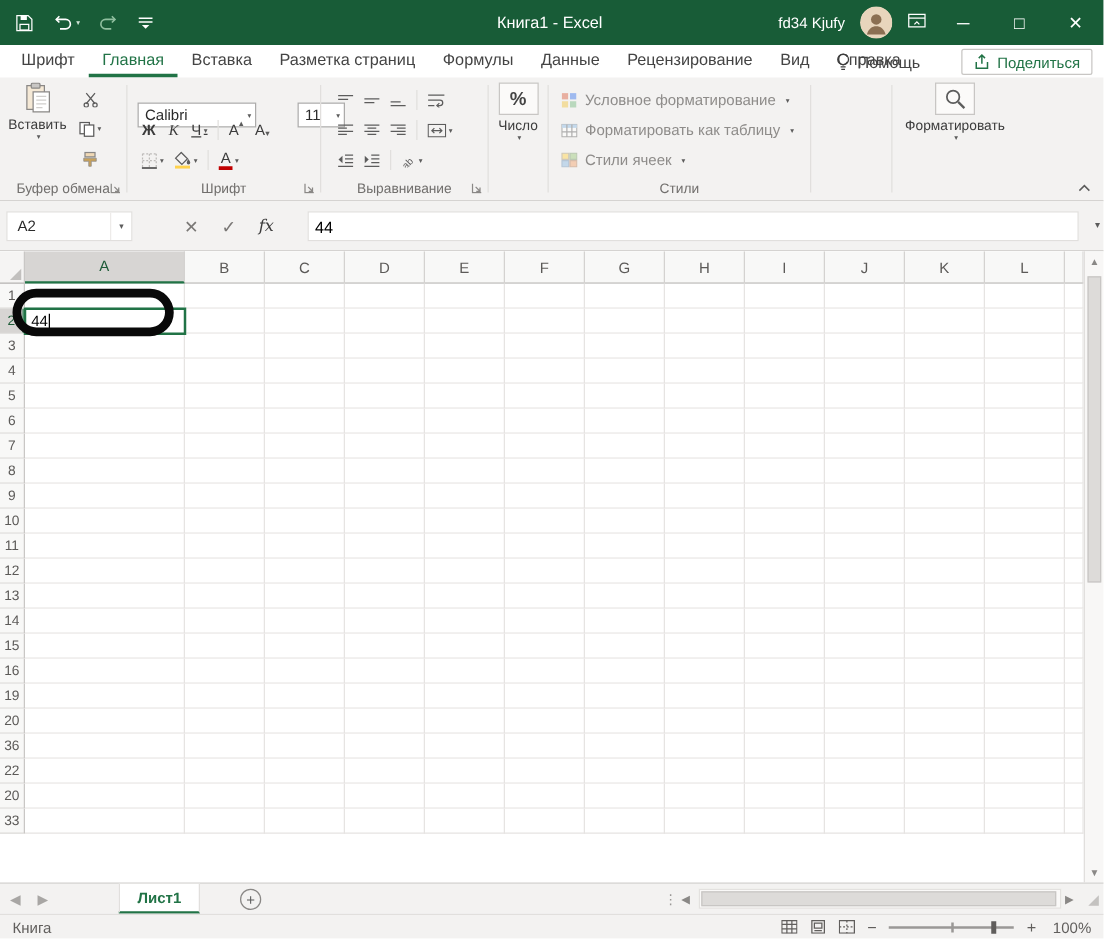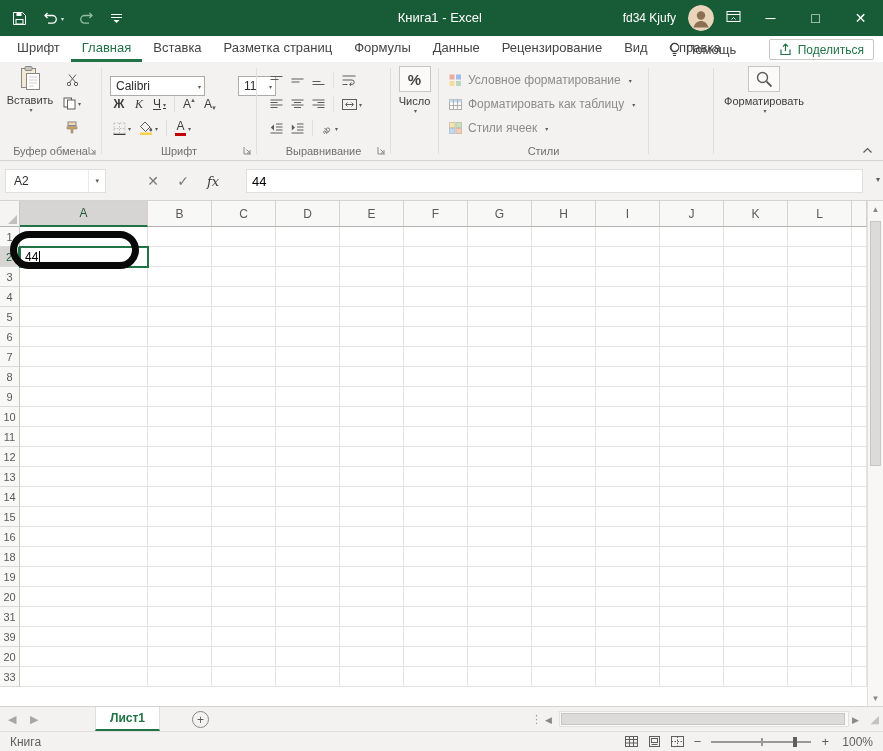--- a/index.html
+++ b/index.html
@@ -226,21 +226,21 @@
       </div>
       <span class="glabel">Буфер обмена</span>
       <span class="launcher"><svg width="9" height="9" viewBox="0 0 9 9">
             <path d="M1 1v7h7" fill="none" stroke="#8A8886"></path>
             <path d="M3.5 3.5 7 7M7 4v3H4" fill="none" stroke="#8A8886"></path>
           </svg></span>
     </div>
     <div class="gsep" style="left:101px;"></div>
 
     <div class="rgroup" style="left:102px;width:154px;">
-      <div class="rrow" style="top:14px;left:8px;gap:33px;">
+      <div class="rrow" style="top:20px;left:8px;gap:33px;">
         <div class="combo" style="width:95px;">
             <span class="cval">Calibri</span>
             <span class="car">▾</span>
           </div>
         <div class="combo" style="width:38px;">
             <span class="cval">11</span>
             <span class="car">▾</span>
           </div>
       </div>
       <div class="rrow" style="top:32px;left:8px;">
@@ -725,36 +725,20 @@
           <div class="cell" style="width: 64px;"></div>
           <div class="cell" style="width: 64px;"></div>
           <div class="cell" style="width: 64px;"></div>
           <div class="cell" style="width: 64px;"></div>
           <div class="cell" style="width: 64px;"></div>
           <div class="cell" style="width: 64px;"></div>
           <div class="cell" style="width: 64px;"></div>
           <div class="cell" style="width: 15px;"></div>
         </div>
         <div class="grow">
-          <div class="rowh">18</div>
-          <div class="cell" style="width: 128px;"></div>
-          <div class="cell" style="width: 64px;"></div>
-          <div class="cell" style="width: 64px;"></div>
-          <div class="cell" style="width: 64px;"></div>
-          <div class="cell" style="width: 64px;"></div>
-          <div class="cell" style="width: 64px;"></div>
-          <div class="cell" style="width: 64px;"></div>
-          <div class="cell" style="width: 64px;"></div>
-          <div class="cell" style="width: 64px;"></div>
-          <div class="cell" style="width: 64px;"></div>
-          <div class="cell" style="width: 64px;"></div>
-          <div class="cell" style="width: 64px;"></div>
-          <div class="cell" style="width: 15px;"></div>
-        </div>
-        <div class="grow">
           <div class="rowh">19</div>
           <div class="cell" style="width: 128px;"></div>
           <div class="cell" style="width: 64px;"></div>
           <div class="cell" style="width: 64px;"></div>
           <div class="cell" style="width: 64px;"></div>
           <div class="cell" style="width: 64px;"></div>
           <div class="cell" style="width: 64px;"></div>
           <div class="cell" style="width: 64px;"></div>
           <div class="cell" style="width: 64px;"></div>
           <div class="cell" style="width: 64px;"></div>
@@ -773,37 +757,37 @@
           <div class="cell" style="width: 64px;"></div>
           <div class="cell" style="width: 64px;"></div>
           <div class="cell" style="width: 64px;"></div>
           <div class="cell" style="width: 64px;"></div>
           <div class="cell" style="width: 64px;"></div>
           <div class="cell" style="width: 64px;"></div>
           <div class="cell" style="width: 64px;"></div>
           <div class="cell" style="width: 15px;"></div>
         </div>
         <div class="grow">
-          <div class="rowh">31</div>
-          <div class="cell" style="width: 128px;"></div>
-          <div class="cell" style="width: 64px;"></div>
-          <div class="cell" style="width: 64px;"></div>
-          <div class="cell" style="width: 64px;"></div>
-          <div class="cell" style="width: 64px;"></div>
-          <div class="cell" style="width: 64px;"></div>
-          <div class="cell" style="width: 64px;"></div>
-          <div class="cell" style="width: 64px;"></div>
-          <div class="cell" style="width: 64px;"></div>
-          <div class="cell" style="width: 64px;"></div>
-          <div class="cell" style="width: 64px;"></div>
-          <div class="cell" style="width: 64px;"></div>
-          <div class="cell" style="width: 15px;"></div>
-        </div>
-        <div class="grow">
-          <div class="rowh">39</div>
+          <div class="rowh">36</div>
+          <div class="cell" style="width: 128px;"></div>
+          <div class="cell" style="width: 64px;"></div>
+          <div class="cell" style="width: 64px;"></div>
+          <div class="cell" style="width: 64px;"></div>
+          <div class="cell" style="width: 64px;"></div>
+          <div class="cell" style="width: 64px;"></div>
+          <div class="cell" style="width: 64px;"></div>
+          <div class="cell" style="width: 64px;"></div>
+          <div class="cell" style="width: 64px;"></div>
+          <div class="cell" style="width: 64px;"></div>
+          <div class="cell" style="width: 64px;"></div>
+          <div class="cell" style="width: 64px;"></div>
+          <div class="cell" style="width: 15px;"></div>
+        </div>
+        <div class="grow">
+          <div class="rowh">22</div>
           <div class="cell" style="width: 128px;"></div>
           <div class="cell" style="width: 64px;"></div>
           <div class="cell" style="width: 64px;"></div>
           <div class="cell" style="width: 64px;"></div>
           <div class="cell" style="width: 64px;"></div>
           <div class="cell" style="width: 64px;"></div>
           <div class="cell" style="width: 64px;"></div>
           <div class="cell" style="width: 64px;"></div>
           <div class="cell" style="width: 64px;"></div>
           <div class="cell" style="width: 64px;"></div>

